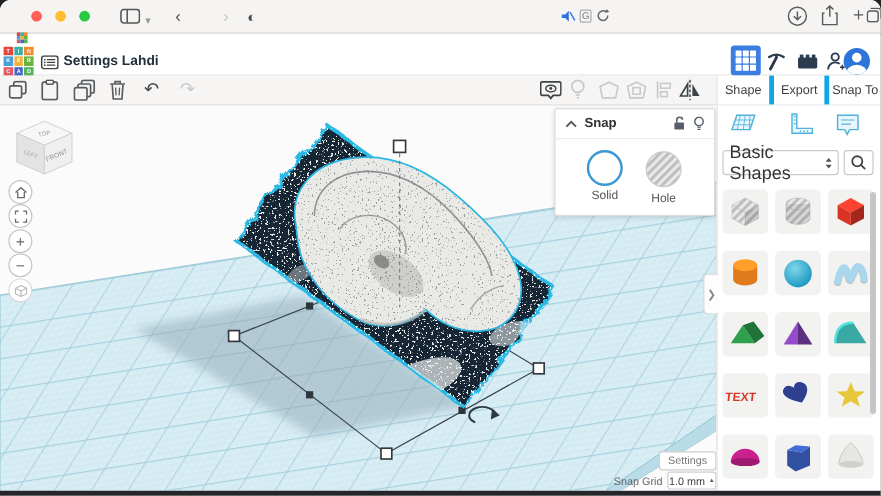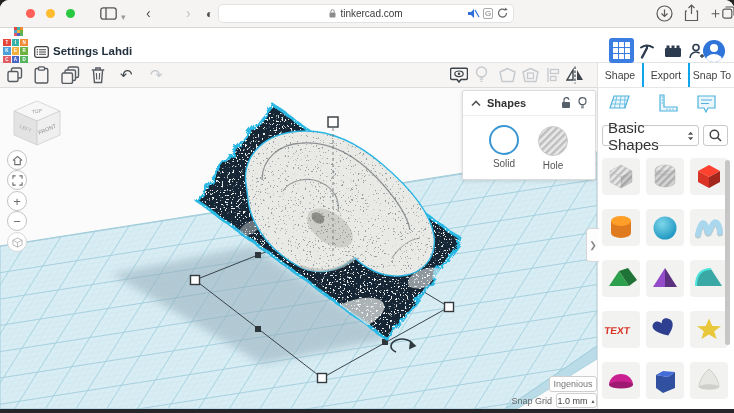--- a/index.html
+++ b/index.html
@@ -22,21 +22,21 @@
   .hdrbtn-blue{position:absolute;left:609px;top:9px;width:25px;height:25px;border-radius:3px;background:#3b7de0;
     display:flex;align-items:center;justify-content:center;}
   .minigrid{display:grid;grid-template-columns:repeat(3,4.5px);grid-template-rows:repeat(3,4.5px);gap:1.6px;}
   .minigrid i{background:#fff;border-radius:0.5px;}
   .avatar{position:absolute;left:703px;top:11px;width:22px;height:22px;border-radius:50%;background:#2e74d9;overflow:hidden;}
   
   .toolbar{position:absolute;left:0;top:63px;width:597px;height:25px;background:#f6f5f4;border-bottom:1px solid #dcdcdc;}
   .tb-right{position:absolute;left:597px;top:63px;width:137px;height:25px;background:#fff;border-bottom:1px solid #e6e6e6;
     border-left:1px solid #e3e3e3;display:flex;}
   .tb-right .cell{flex:1;display:flex;align-items:center;justify-content:center;font-size:10.5px;color:#3f3f3f;cursor:default;}
-  .tb-right .cell + .cell{border-left:2px solid #0ea5e9;}
+  .tb-right .cell + .cell{border-left:4px solid #0ea5e9;}
   .tglyph{position:absolute;top:3px;font-size:15px;line-height:18px;}
   
   .canvas{position:absolute;left:0;top:88px;width:597px;height:321px;background:#fbfbfb;overflow:hidden;}
   .navbtn{position:absolute;left:7px;width:20px;height:20px;border-radius:50%;background:#fff;border:1px solid #c3c3c3;
     display:flex;align-items:center;justify-content:center;color:#6a6a6a;}
   .ovbtn{position:absolute;background:#fff;border:1px solid #cfcfcf;border-radius:3px;display:flex;align-items:center;
     justify-content:center;font-size:9px;color:#777;}
   .snaplbl{position:absolute;font-size:9px;color:#666;}
   
   .panel{position:absolute;left:462px;top:90px;width:134px;height:90px;background:#fff;border:1px solid #dcdcdc;
@@ -75,27 +75,20 @@
       <svg width="17" height="13" viewBox="0 0 17 13">
           <rect x="0.8" y="0.8" width="15.4" height="11.4" rx="2.5" fill="none" stroke="#555" stroke-width="1.3"></rect>
           <line x1="6" y1="1" x2="6" y2="12" stroke="#555" stroke-width="1.3"></line>
         </svg>
     </span>
     <span class="chromeglyph" style="left:121px;color:#9a9a9a;font-size:9px;top:8px">▾</span>
     <span class="chromeglyph" style="left:146px">‹</span>
     <span class="chromeglyph" style="left:186px;color:#c2c2c2">›</span>
     <span class="chromeglyph" style="left:206px;font-size:12px;top:5px">◐</span>
 
-    <div class="urlbar">
-      <svg width="7" height="9" viewBox="0 0 7 9">
-          <rect x="0.5" y="3.5" width="6" height="5" rx="1" fill="#8b8b8b"></rect>
-          <path d="M1.8,3.5 V2.4 a1.7,1.7 0 0 1 3.4,0 V3.5" fill="none" stroke="#8b8b8b" stroke-width="1"></path>
-        </svg>
-      <span>tinkercad.com</span>
-    </div>
     <span class="abs" style="left:468px;top:8px">
       <svg width="12" height="11" viewBox="0 0 12 11">
           <polygon points="0,4 3,4 6,1 6,10 3,7 0,7" fill="#2f6fdb"></polygon>
           <line x1="7" y1="2" x2="11" y2="9" stroke="#2f6fdb" stroke-width="1.2"></line>
         </svg>
     </span>
     <span class="abs" style="left:483px;top:8px;font-size:8px;color:#777;border:1px solid #aaa;border-radius:2px;padding:0 1px;line-height:9px">G</span>
     <span class="abs" style="left:497px;top:7px">
       <svg width="11" height="12" viewBox="0 0 11 12">
           <path d="M9.5,6 a4,4 0 1 1 -1.4,-3" fill="none" stroke="#666" stroke-width="1.2"></path>
@@ -394,34 +387,34 @@
     <span class="navbtn" style="top:103px;font-size:13px">+</span>
     <span class="navbtn" style="top:123px;font-size:13px">−</span>
     <span class="navbtn" style="top:144px;border-color:#d8d8d8;color:#b5b5b5">
       <svg width="11" height="11" viewBox="0 0 12 12">
           <polygon points="6,1 11,3.5 6,6 1,3.5" fill="none" stroke="#b5b5b5" stroke-width="1"></polygon>
           <polyline points="1,3.5 1,8.5 6,11 11,8.5 11,3.5" fill="none" stroke="#b5b5b5" stroke-width="1"></polyline>
           <line x1="6" y1="6" x2="6" y2="11" stroke="#b5b5b5" stroke-width="1"></line>
         </svg>
     </span>
 
-    <span class="ovbtn" style="left:549px;top:288px;width:48px;height:16px">Ingenious</span>
+    <span class="ovbtn" style="left:549px;top:288px;width:48px;height:16px">Settings</span>
     <span class="snaplbl" style="left:495px;top:308px;width:57px;text-align:right">Snap Grid</span>
     <span class="ovbtn" style="left:556px;top:305px;width:41px;height:15px;color:#444;gap:3px">
       <span>1.0 mm</span>
       <span style="font-size:5px;color:#555">▲</span>
     </span>
   </div>
 
   <div class="panel">
     <div class="hd">
       <svg width="10" height="7" viewBox="0 0 10 7">
           <polyline points="1,5.5 5,1.5 9,5.5" fill="none" stroke="#555" stroke-width="1.6"></polyline>
         </svg>
-      <span class="t">Shapes</span>
+      <span class="t">Snap</span>
       <span style="flex:1"></span>
       <svg width="11" height="12" viewBox="0 0 11 12">
           <rect x="1" y="5" width="8" height="6" rx="1" fill="#56606a"></rect>
           <path d="M3,5 V3.2 a2.4,2.4 0 0 1 4.8,-0.4" fill="none" stroke="#56606a" stroke-width="1.3"></path>
         </svg>
       <svg width="9" height="13" viewBox="0 0 9 13">
           <circle cx="4.5" cy="4.2" r="3.5" fill="none" stroke="#56606a" stroke-width="1.2"></circle>
           <path d="M3,9 h3 M3.2,10.8 h2.6" stroke="#56606a" stroke-width="1.1"></path>
         </svg>
     </div>

